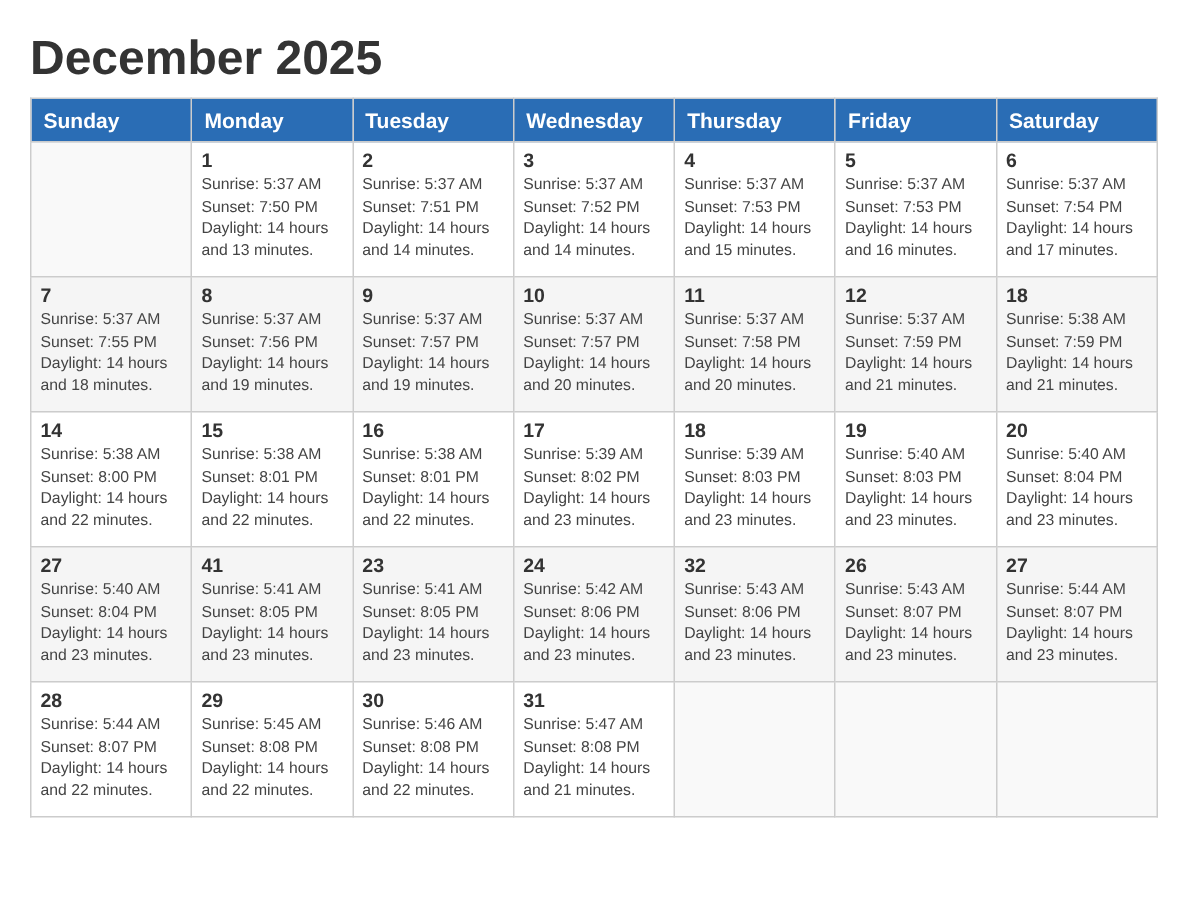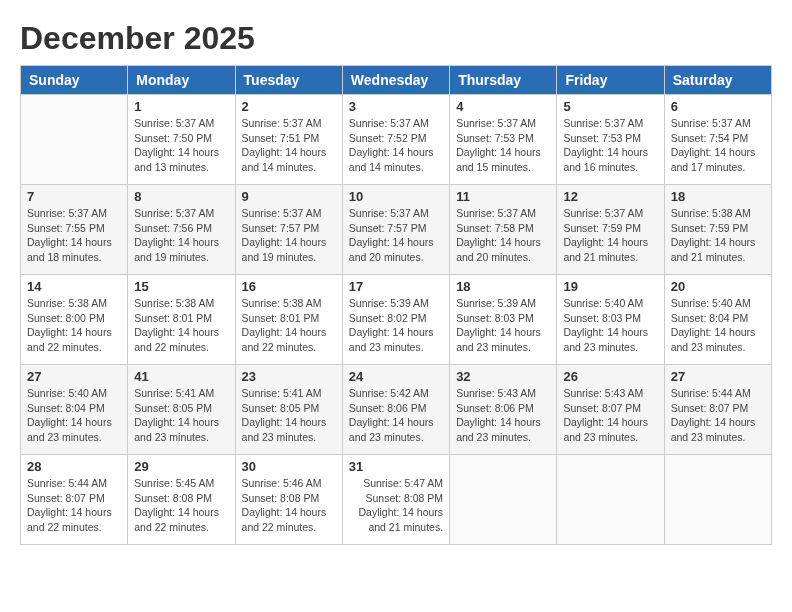--- a/index.html
+++ b/index.html
@@ -316,21 +316,21 @@
         </td>
         <td>
           <div class="cell-day">30</div>
           <div class="cell-info" style="white-space: pre-line;">Sunrise: 5:46 AM
 Sunset: 8:08 PM
 Daylight: 14 hours
 and 22 minutes.</div>
         </td>
         <td>
           <div class="cell-day">31</div>
-          <div class="cell-info" style="white-space: pre-line; text-align: right;">Sunrise: 5:47 AM
+          <div class="cell-info" style="white-space: pre-line;">Sunrise: 5:47 AM
 Sunset: 8:08 PM
 Daylight: 14 hours
 and 21 minutes.</div>
         </td>
         <td class="empty-cell"></td>
         <td class="empty-cell"></td>
         <td class="empty-cell"></td>
       </tr>
     </tbody>
 </table>

